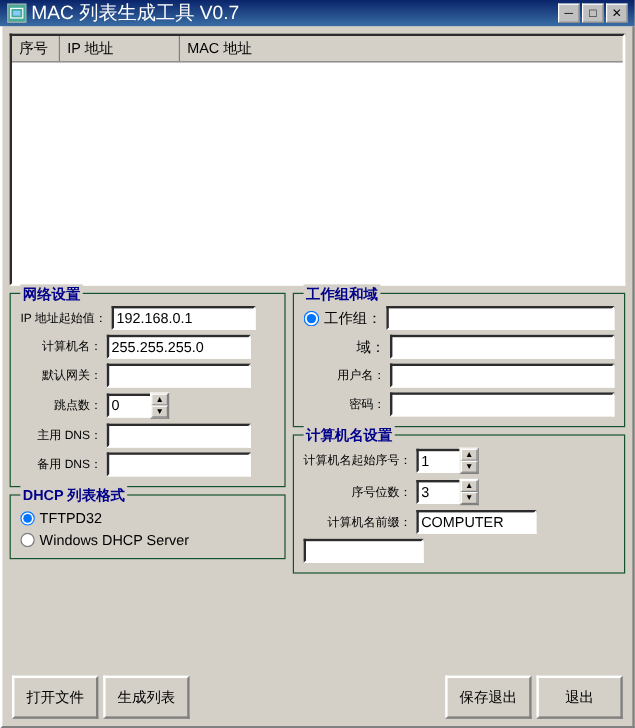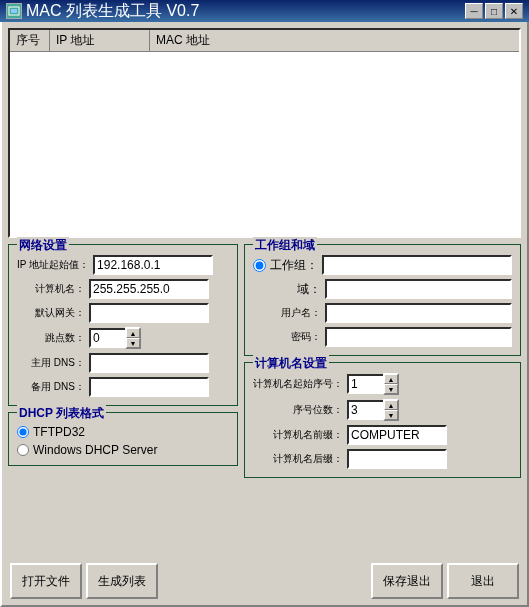--- a/index.html
+++ b/index.html
@@ -419,21 +419,20 @@
               <button class="spinner-btn">▲</button>
               <button class="spinner-btn">▼</button>
             </div>
           </div>
         </div>
         <div class="form-row">
           <span class="form-label" style="min-width:90px;text-align:right;">计算机名前缀：</span>
           <input class="form-input" style="width: 100px;" type="text" value="COMPUTER">
         </div>
         <div class="form-row">
-          <span class="form-label" style="min-width:90px;text-align:right;">计算机名后缀：</span>
           <input class="form-input" style="width: 100px;" type="text" value="">
         </div>
       </div>
 
     </div>
 
   </div>
 
   <div class="bottom-bar">
     <div class="btn-group-left">

